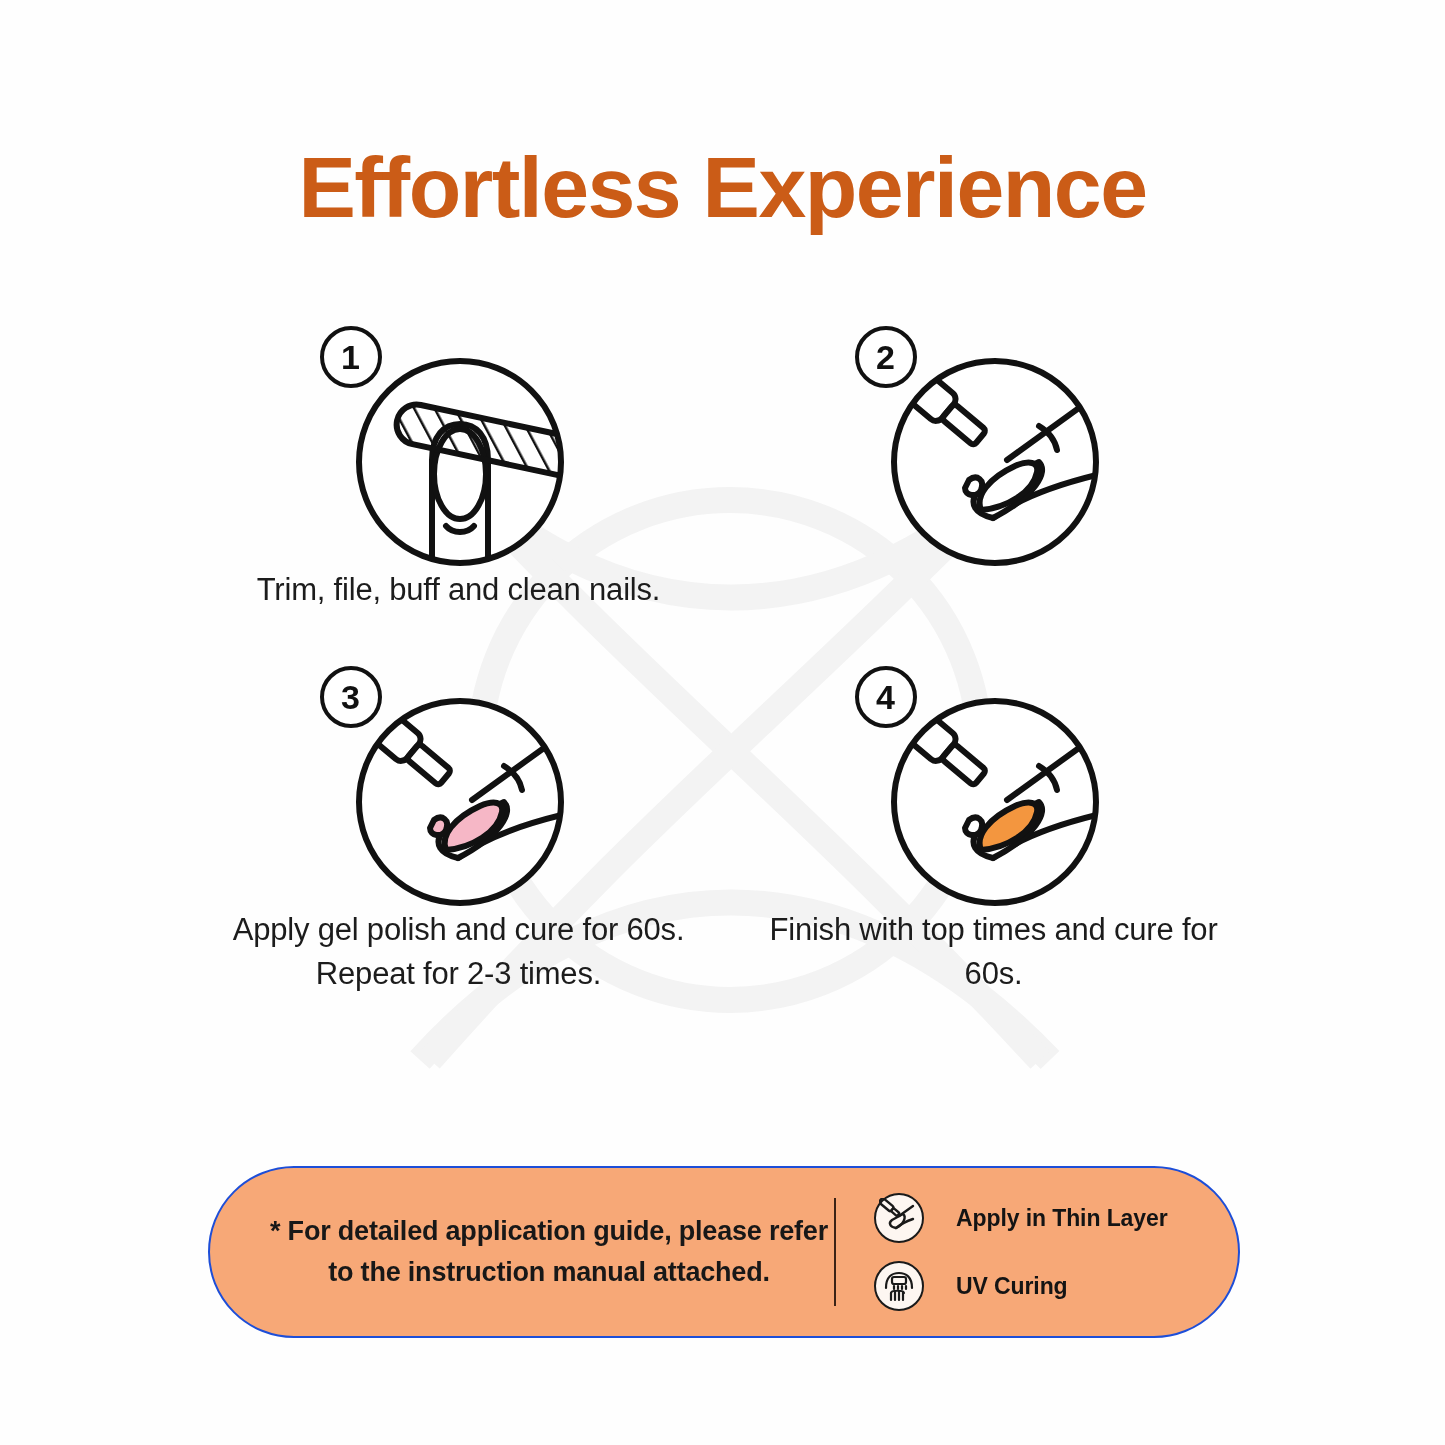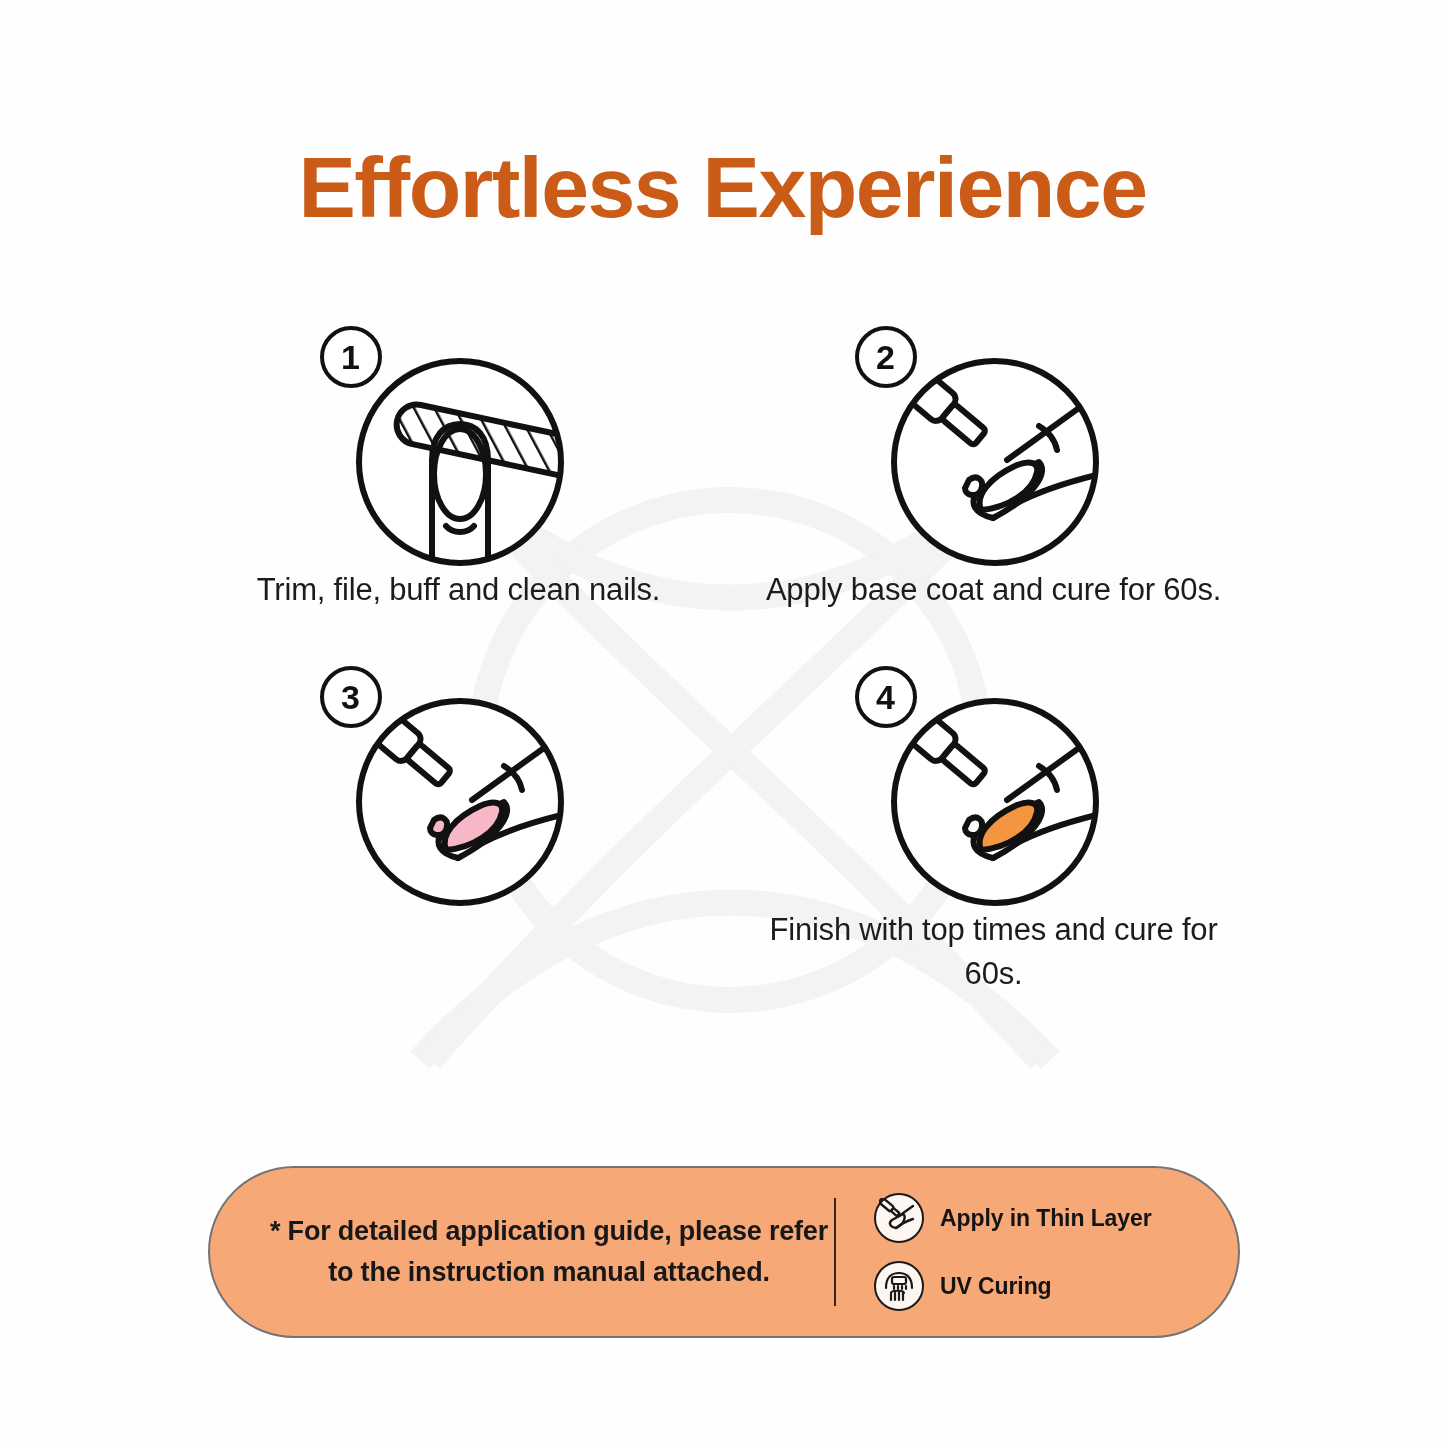--- a/index.html
+++ b/index.html
@@ -114,21 +114,21 @@
   }
 
   
   .banner {
     position: absolute;
     left: 208px;
     top: 1166px;
     width: 1032px;
     height: 172px;
     background: #F7A877;
-    border: 2px solid #737373;
+    border: 2px solid #1d4ed8;
     border-radius: 86px;
     box-sizing: border-box;
     display: flex;
     align-items: center;
     z-index: 3;
   }
 
   .banner-note {
     flex: 0 0 auto;
     width: 620px;
@@ -154,21 +154,21 @@
     flex: 1 1 auto;
     padding-left: 38px;
     display: flex;
     flex-direction: column;
     gap: 18px;
   }
 
   .feature {
     display: flex;
     align-items: center;
-    gap: 16px;
+    gap: 32px;
   }
 
   .feature-icon {
     width: 50px;
     height: 50px;
     border-radius: 50%;
     background: #fdf6f1;
     border: 2px solid #1a1a1a;
     display: flex;
     align-items: center;
@@ -259,21 +259,20 @@
             <g transform="rotate(40 60 60)">
               <rect x="-30" y="40" width="86" height="34" rx="8" fill="#fff" stroke="#111" stroke-width="6"></rect>
               <rect x="56" y="47" width="42" height="20" rx="4" fill="#fff" stroke="#111" stroke-width="6"></rect>
             </g>
 
             <path d="M80 124 C88 118, 96 124, 92 134 C88 142, 76 140, 76 132 Z" fill="#fff" stroke="#111" stroke-width="6" stroke-linejoin="round"></path>
           </g>
           <circle cx="106" cy="106" r="101" fill="none" stroke="#111" stroke-width="6"></circle>
         </svg>
       </div>
-      <div class="caption">Apply base coat and cure for 60s.</div>
     </div>
 
     <div class="step">
       <div class="illo-wrap">
         <div class="badge">3</div>
         <svg class="illo" viewBox="0 0 212 212">
           <defs>
               <clipPath id="c3">
                 <circle cx="106" cy="106" r="101"></circle>
               </clipPath>
@@ -288,20 +287,21 @@
             <path d="M92 154 C86 140, 100 122, 126 110 C140 104, 150 106, 148 116 C144 136, 118 152, 92 154 Z" fill="#F6B7C6" stroke="#111" stroke-width="6" stroke-linejoin="round"></path>
             <g transform="rotate(40 60 60)">
               <rect x="-30" y="40" width="86" height="34" rx="8" fill="#fff" stroke="#111" stroke-width="6"></rect>
               <rect x="56" y="47" width="42" height="20" rx="4" fill="#fff" stroke="#111" stroke-width="6"></rect>
             </g>
             <path d="M80 124 C88 118, 96 124, 92 134 C88 142, 76 140, 76 132 Z" fill="#F6B7C6" stroke="#111" stroke-width="6" stroke-linejoin="round"></path>
           </g>
           <circle cx="106" cy="106" r="101" fill="none" stroke="#111" stroke-width="6"></circle>
         </svg>
       </div>
+      <div class="caption">Apply gel polish and cure for 60s. Repeat for 2-3 times.</div>
     </div>
 
     <div class="step">
       <div class="illo-wrap">
         <div class="badge">4</div>
         <svg class="illo" viewBox="0 0 212 212">
           <defs>
               <clipPath id="c4">
                 <circle cx="106" cy="106" r="101"></circle>
               </clipPath>

